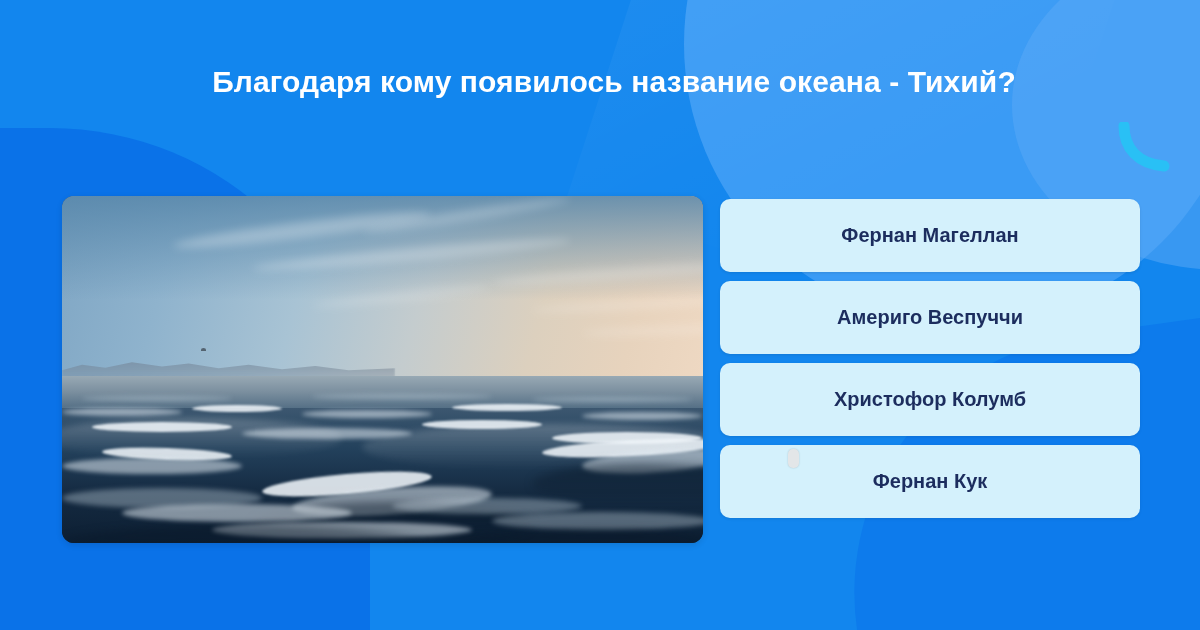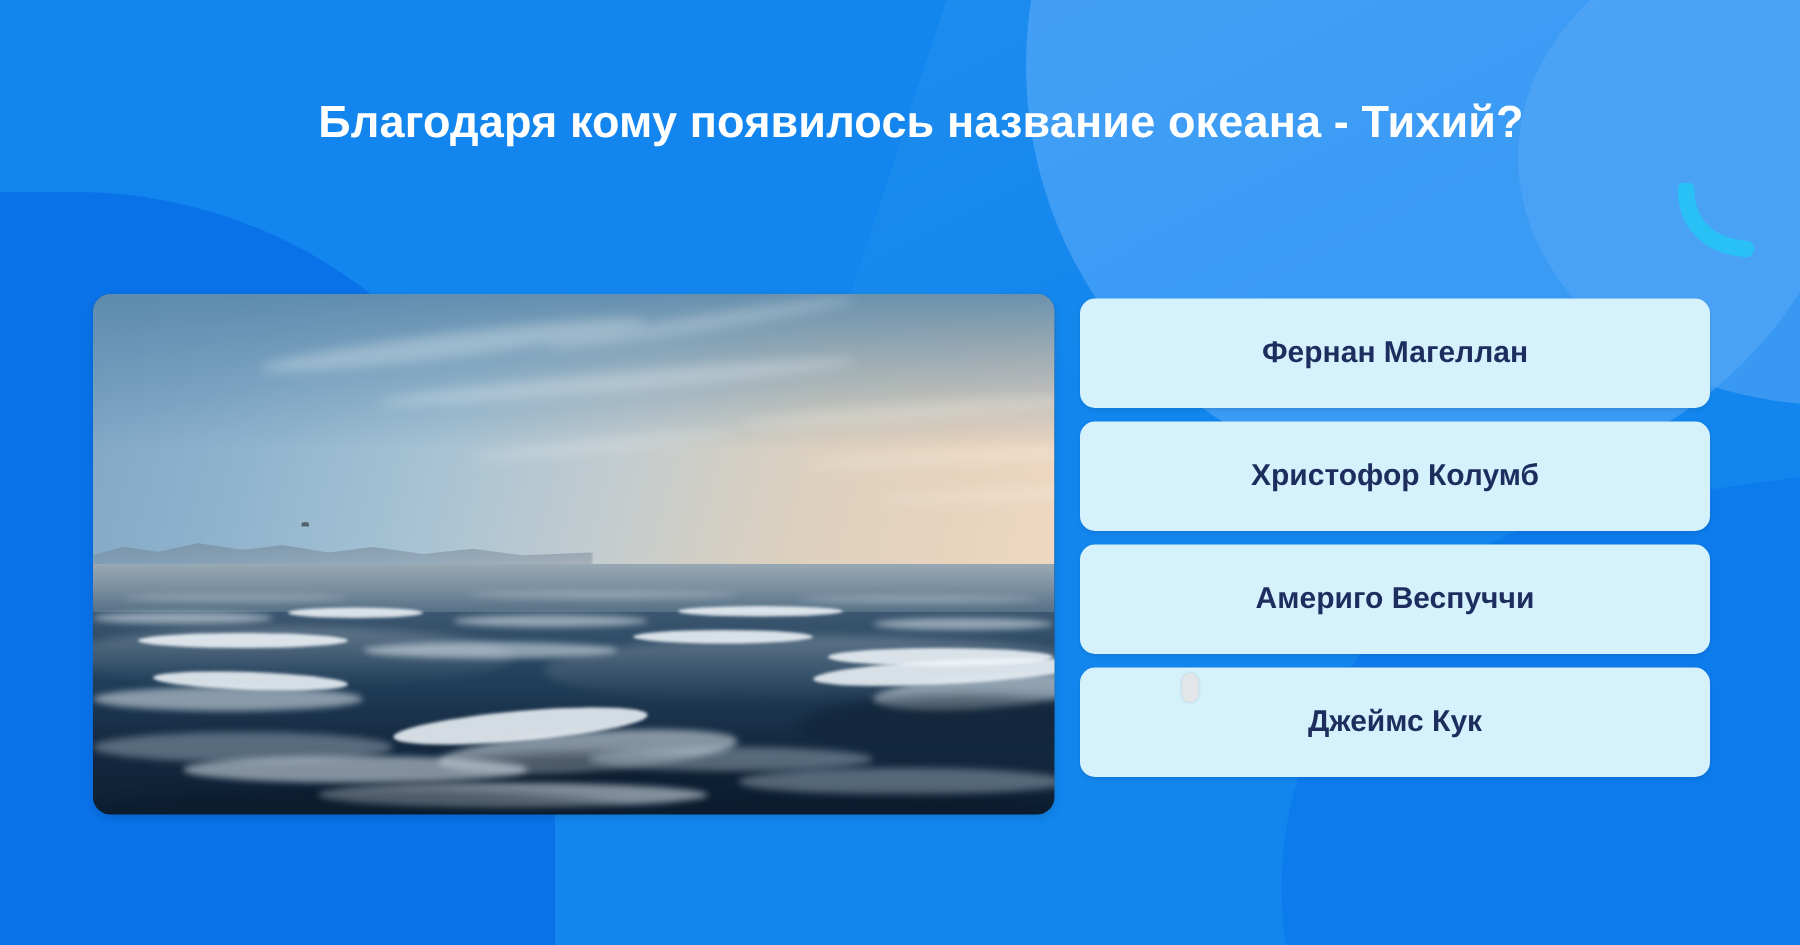--- a/index.html
+++ b/index.html
@@ -347,25 +347,25 @@
 
 
     </div>
   </div>
 
   <div class="options">
     <div class="option">
       <span>Фернан Магеллан</span>
     </div>
     <div class="option">
+      <span>Америго Веспуччи</span>
+    </div>
+    <div class="option">
       <span>Христофор Колумб</span>
     </div>
     <div class="option">
-      <span>Америго Веспуччи</span>
-    </div>
-    <div class="option">
-      <span>Джеймс Кук</span>
+      <span>Фернан Кук</span>
     </div>
   </div>
 
   <div class="handle"></div>
 
 </div>
 
 </body></html>

